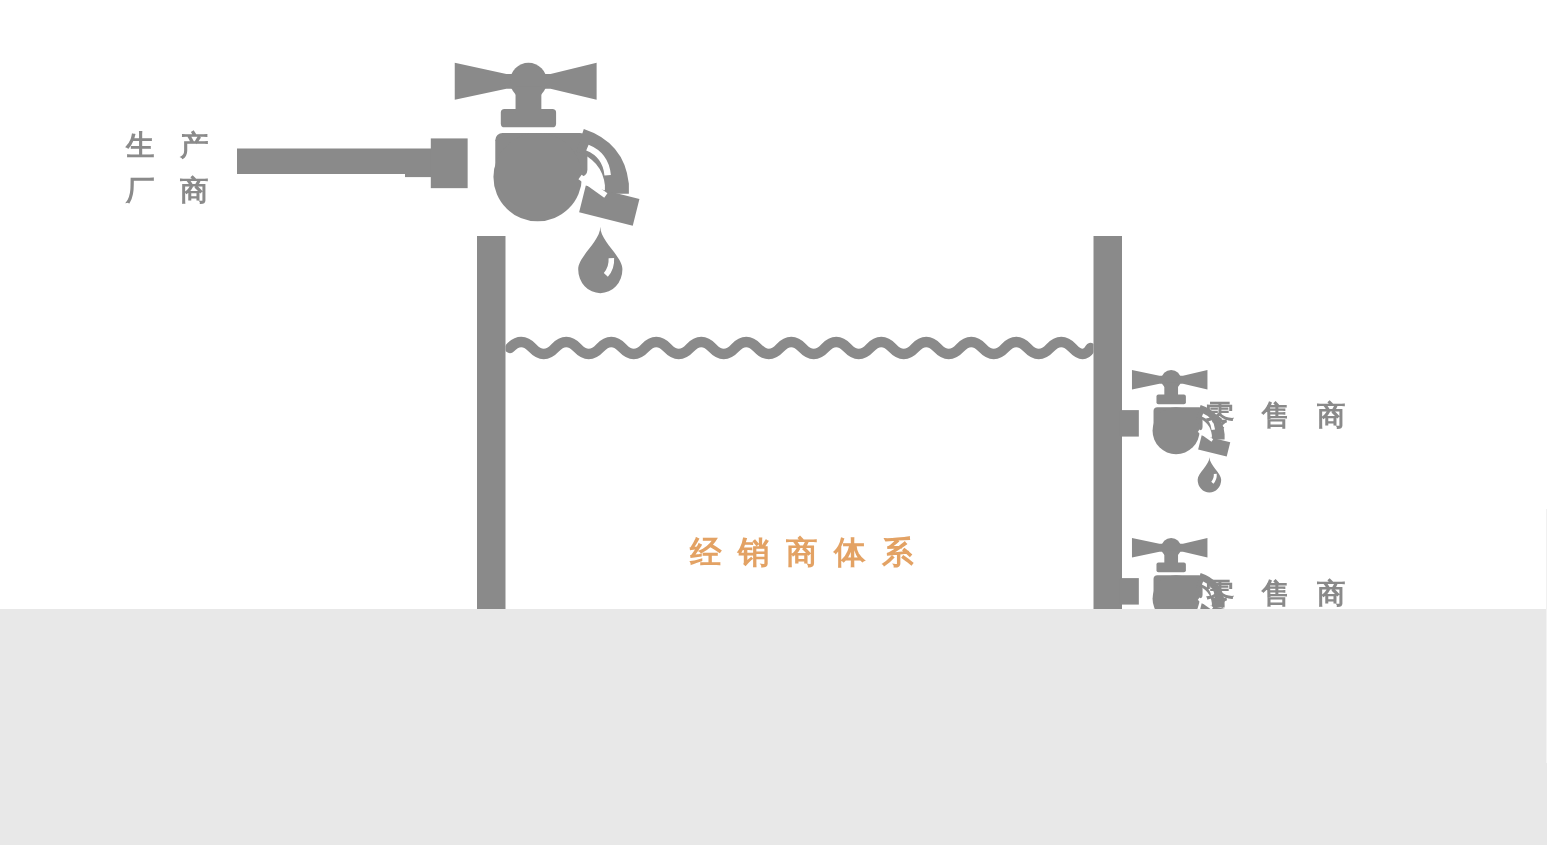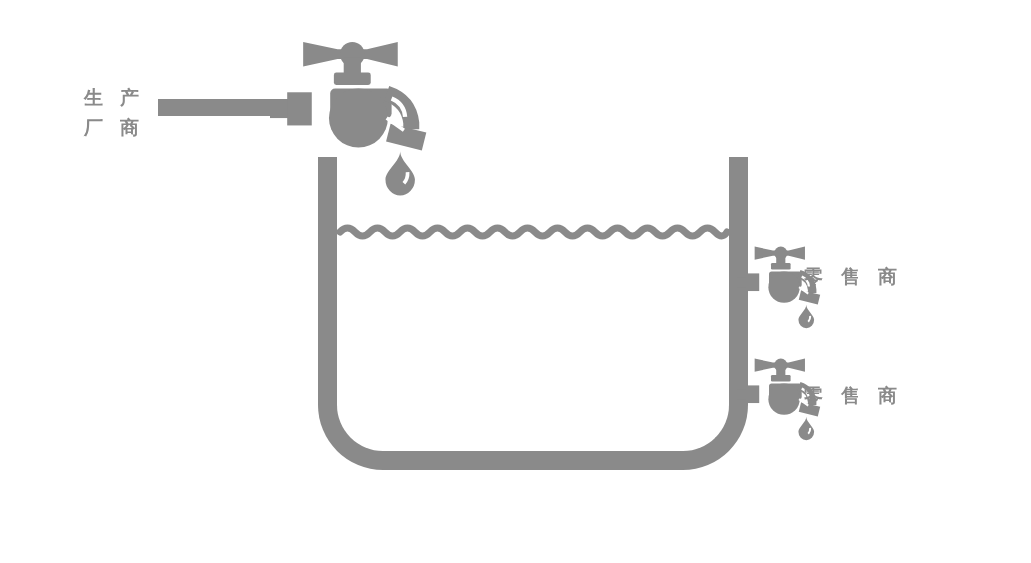--- a/index.html
+++ b/index.html
@@ -4,21 +4,21 @@
 <style>
   :root{
     --diagram-gray:#8A8A8A;
     --accent-orange:#E3A264;
     --background:#FFFFFF;
   }
   *{margin:0;padding:0;box-sizing:border-box;}
   html,body{background:#e8e8e8;}
   .canvas{
     position:relative;
-    width:1031px;height:563px;
+    width:1031px;height:406px;
     background:var(--background);
     overflow:hidden;
     font-family:"DejaVu Sans","Liberation Sans",sans-serif;
   }
   .lbl{
     position:absolute;
     color:var(--diagram-gray);
     font-family:"DejaVu Serif","Liberation Serif",serif;
     font-weight:600;
     white-space:nowrap;
@@ -104,20 +104,21 @@
   <svg class="faucet big" viewBox="0 0 127 135">
     <use href="#faucet-symbol"></use>
   </svg>
 
   <div class="tank"></div>
 
   <svg class="wave" viewBox="0 0 392 20" preserveAspectRatio="none">
     <path d="M3,10 Q10.5,2 18,10 T33,10 T48,10 T63,10 T78,10 T93,10 T108,10 T123,10 T138,10 T153,10 T168,10 T183,10 T198,10 T213,10 T228,10 T243,10 T258,10 T273,10 T288,10 T303,10 T318,10 T333,10 T348,10 T363,10 T378,10 T390,10" fill="none" stroke="currentColor" stroke-width="7" stroke-linecap="round"></path>
   </svg>
 
+  <div class="lbl system">经销商体系</div>
 
   <svg class="faucet small f1" viewBox="0 0 127 135">
     <use href="#faucet-symbol"></use>
   </svg>
   <svg class="faucet small f2" viewBox="0 0 127 135">
     <use href="#faucet-symbol"></use>
   </svg>
 
   <div class="lbl retailer r1">零售商</div>
   <div class="lbl retailer r2">零售商</div>

